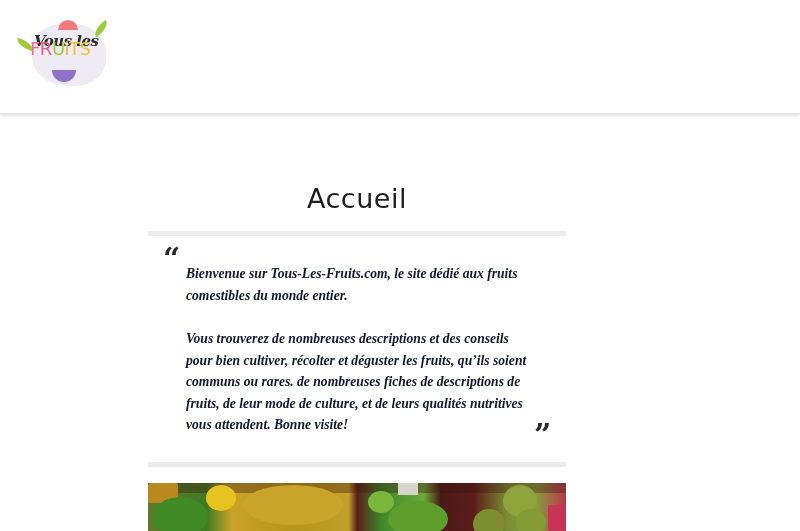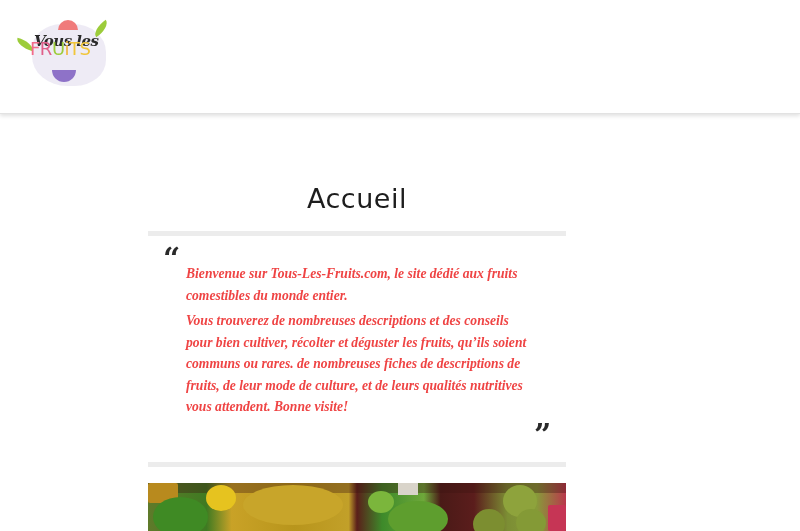--- a/index.html
+++ b/index.html
@@ -40,23 +40,23 @@
     .quote-bar { position: absolute; left: 148px; width: 418px; height: 5px; background: #ececec; }
     .quote-bar.top { top: 231px; }
     .quote-bar.bottom { top: 462px; }
 
     .quote-open { position: absolute; left: 163px; top: 244px; font-family: "DejaVu Serif", serif; font-weight: bold; font-size: 30px; line-height: 30px; color: #2a2a2a; }
     .quote-close { position: absolute; left: 534px; top: 420px; font-family: "DejaVu Serif", serif; font-weight: bold; font-size: 30px; line-height: 30px; color: #2a2a2a; }
 
     .quote-body {
       position: absolute; left: 186px; top: 263px; width: 350px;
       font-family: "Liberation Serif", serif; font-style: italic; font-weight: bold;
-      font-size: 13.6px; line-height: 21.5px; color: #ef4444;
+      font-size: 13.6px; line-height: 21.5px; color: #0f172a;
     }
-    .quote-body p + p { margin-top: 4px; }
+    .quote-body p + p { margin-top: 22px; }
 
     .hero-image {
       position: absolute; left: 148px; top: 483px; width: 418px; height: 48px; overflow: hidden;
       background: linear-gradient(90deg, #5f7a2a 0%, #3f7a22 14%, #c9a227 20%, #b8951c 35%, #c2a029 48%, #5a1f1a 50%, #3d8a2a 56%, #6ea83a 66%, #4a1a17 70%, #5b1d1c 78%, #7c8e34 86%, #889a3a 93%, #b9374c 100%);
     }
     .hero-top-shade { position:absolute; left:0; top:0; width:100%; height:10px; background: rgba(60,20,18,0.35); }
     .hero-blob { position: absolute; border-radius: 50%; }
   </style>
 </head>
 <body>

